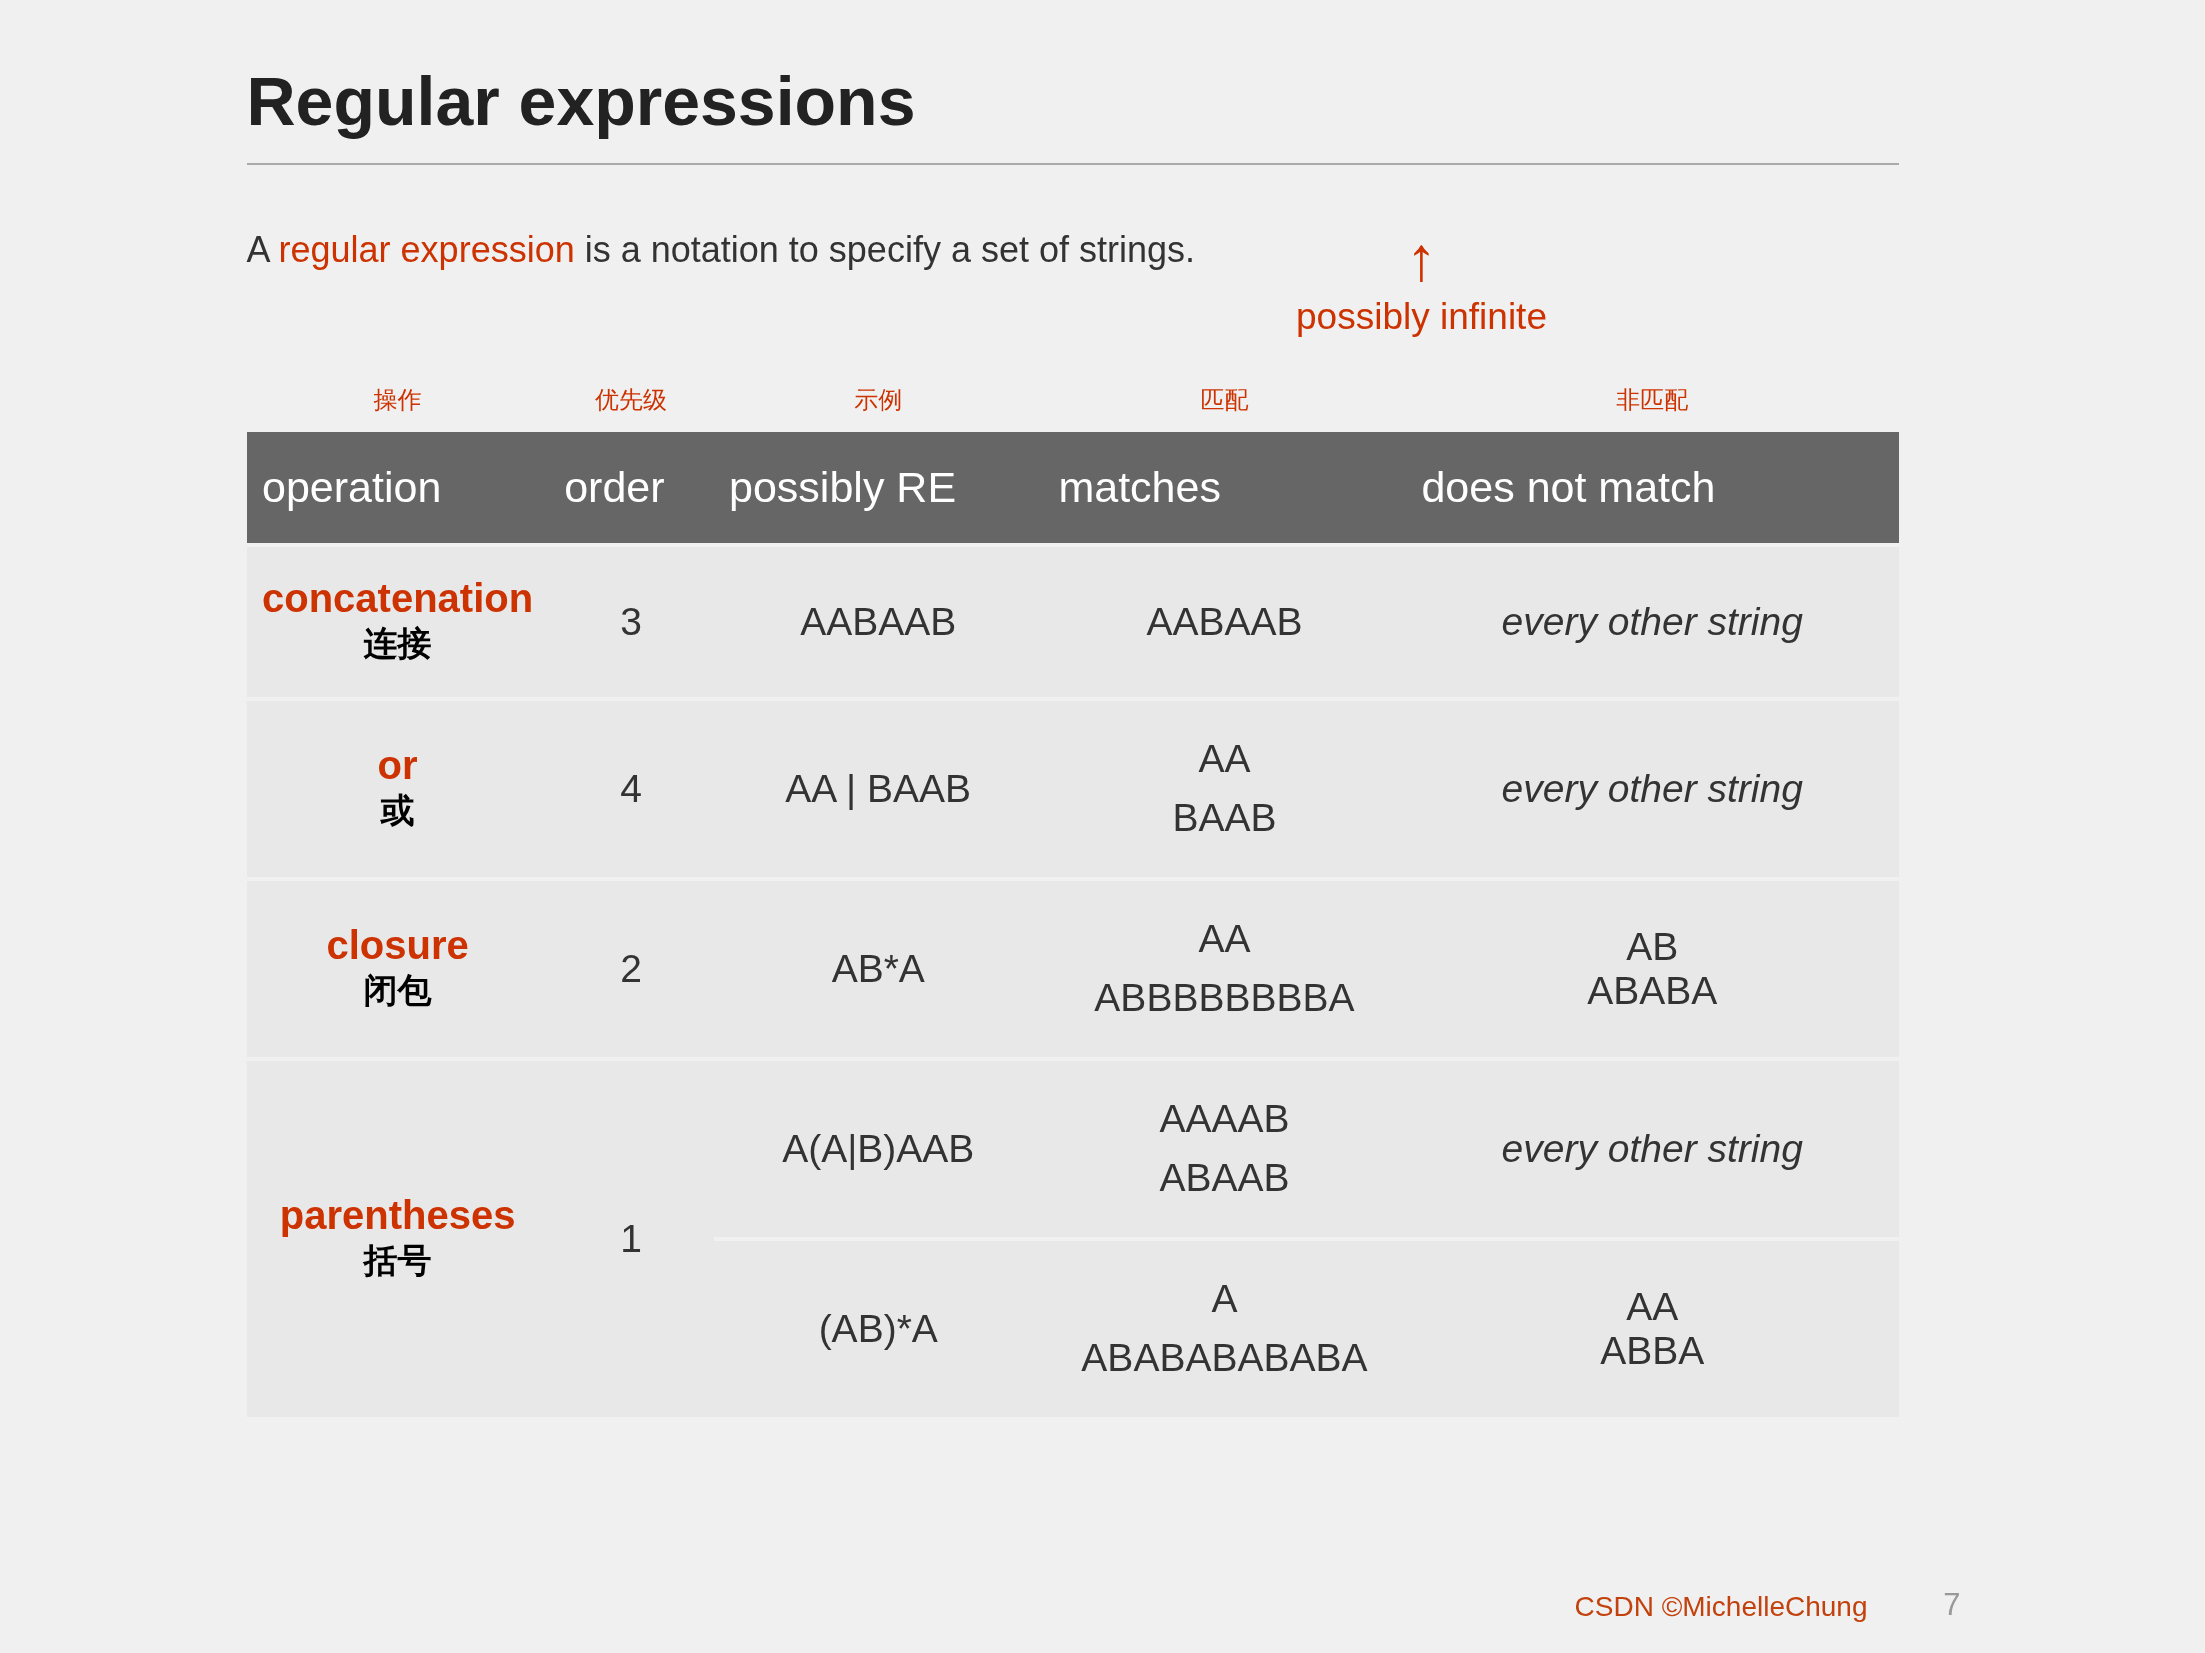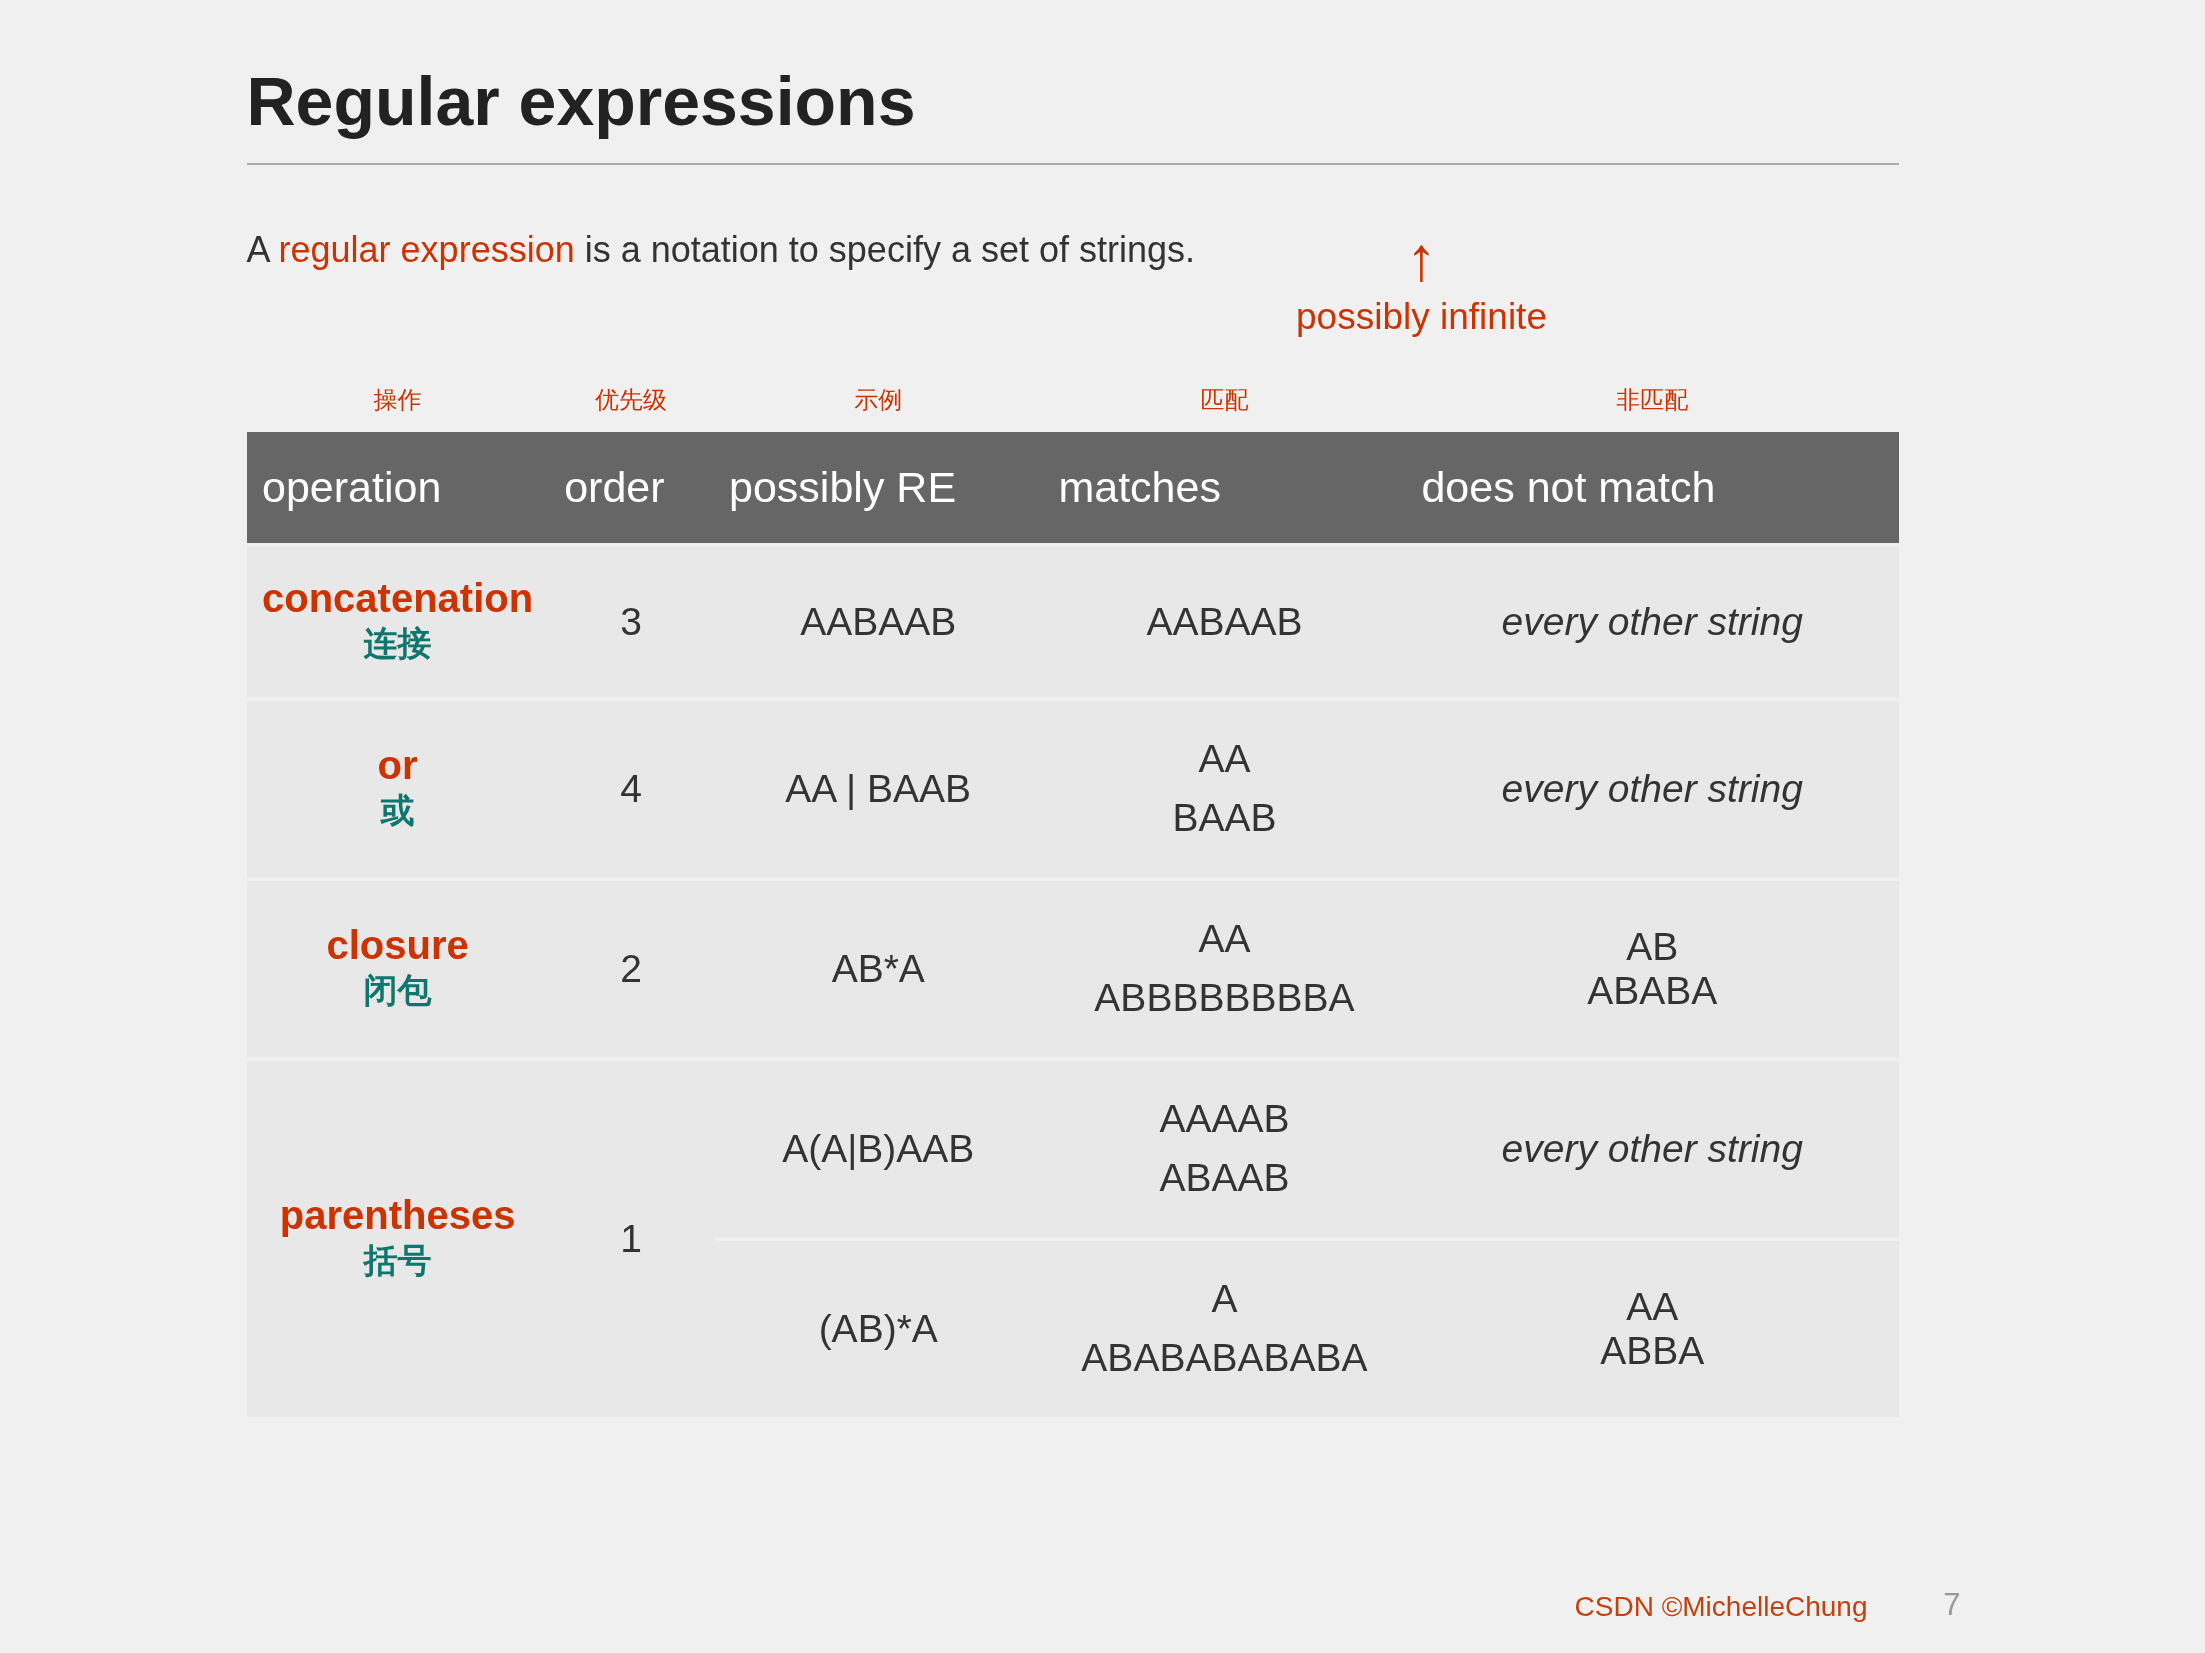--- a/index.html
+++ b/index.html
@@ -119,21 +119,21 @@
     }
 
     .re-table .data-row td.op-cell .op-english {
       font-size: 40px;
       font-weight: 700;
       color: #cc3300;
     }
 
     .re-table .data-row td.op-cell .op-chinese {
       font-size: 34px;
-      color: #0f766e;
+      color: #000000;
     }
 
     .re-table .data-row td.does-not-match {
       font-style: italic;
       text-align: center;
     }
 
     .re-table .data-row td.matches-cell {
       line-height: 1.5;
     }

